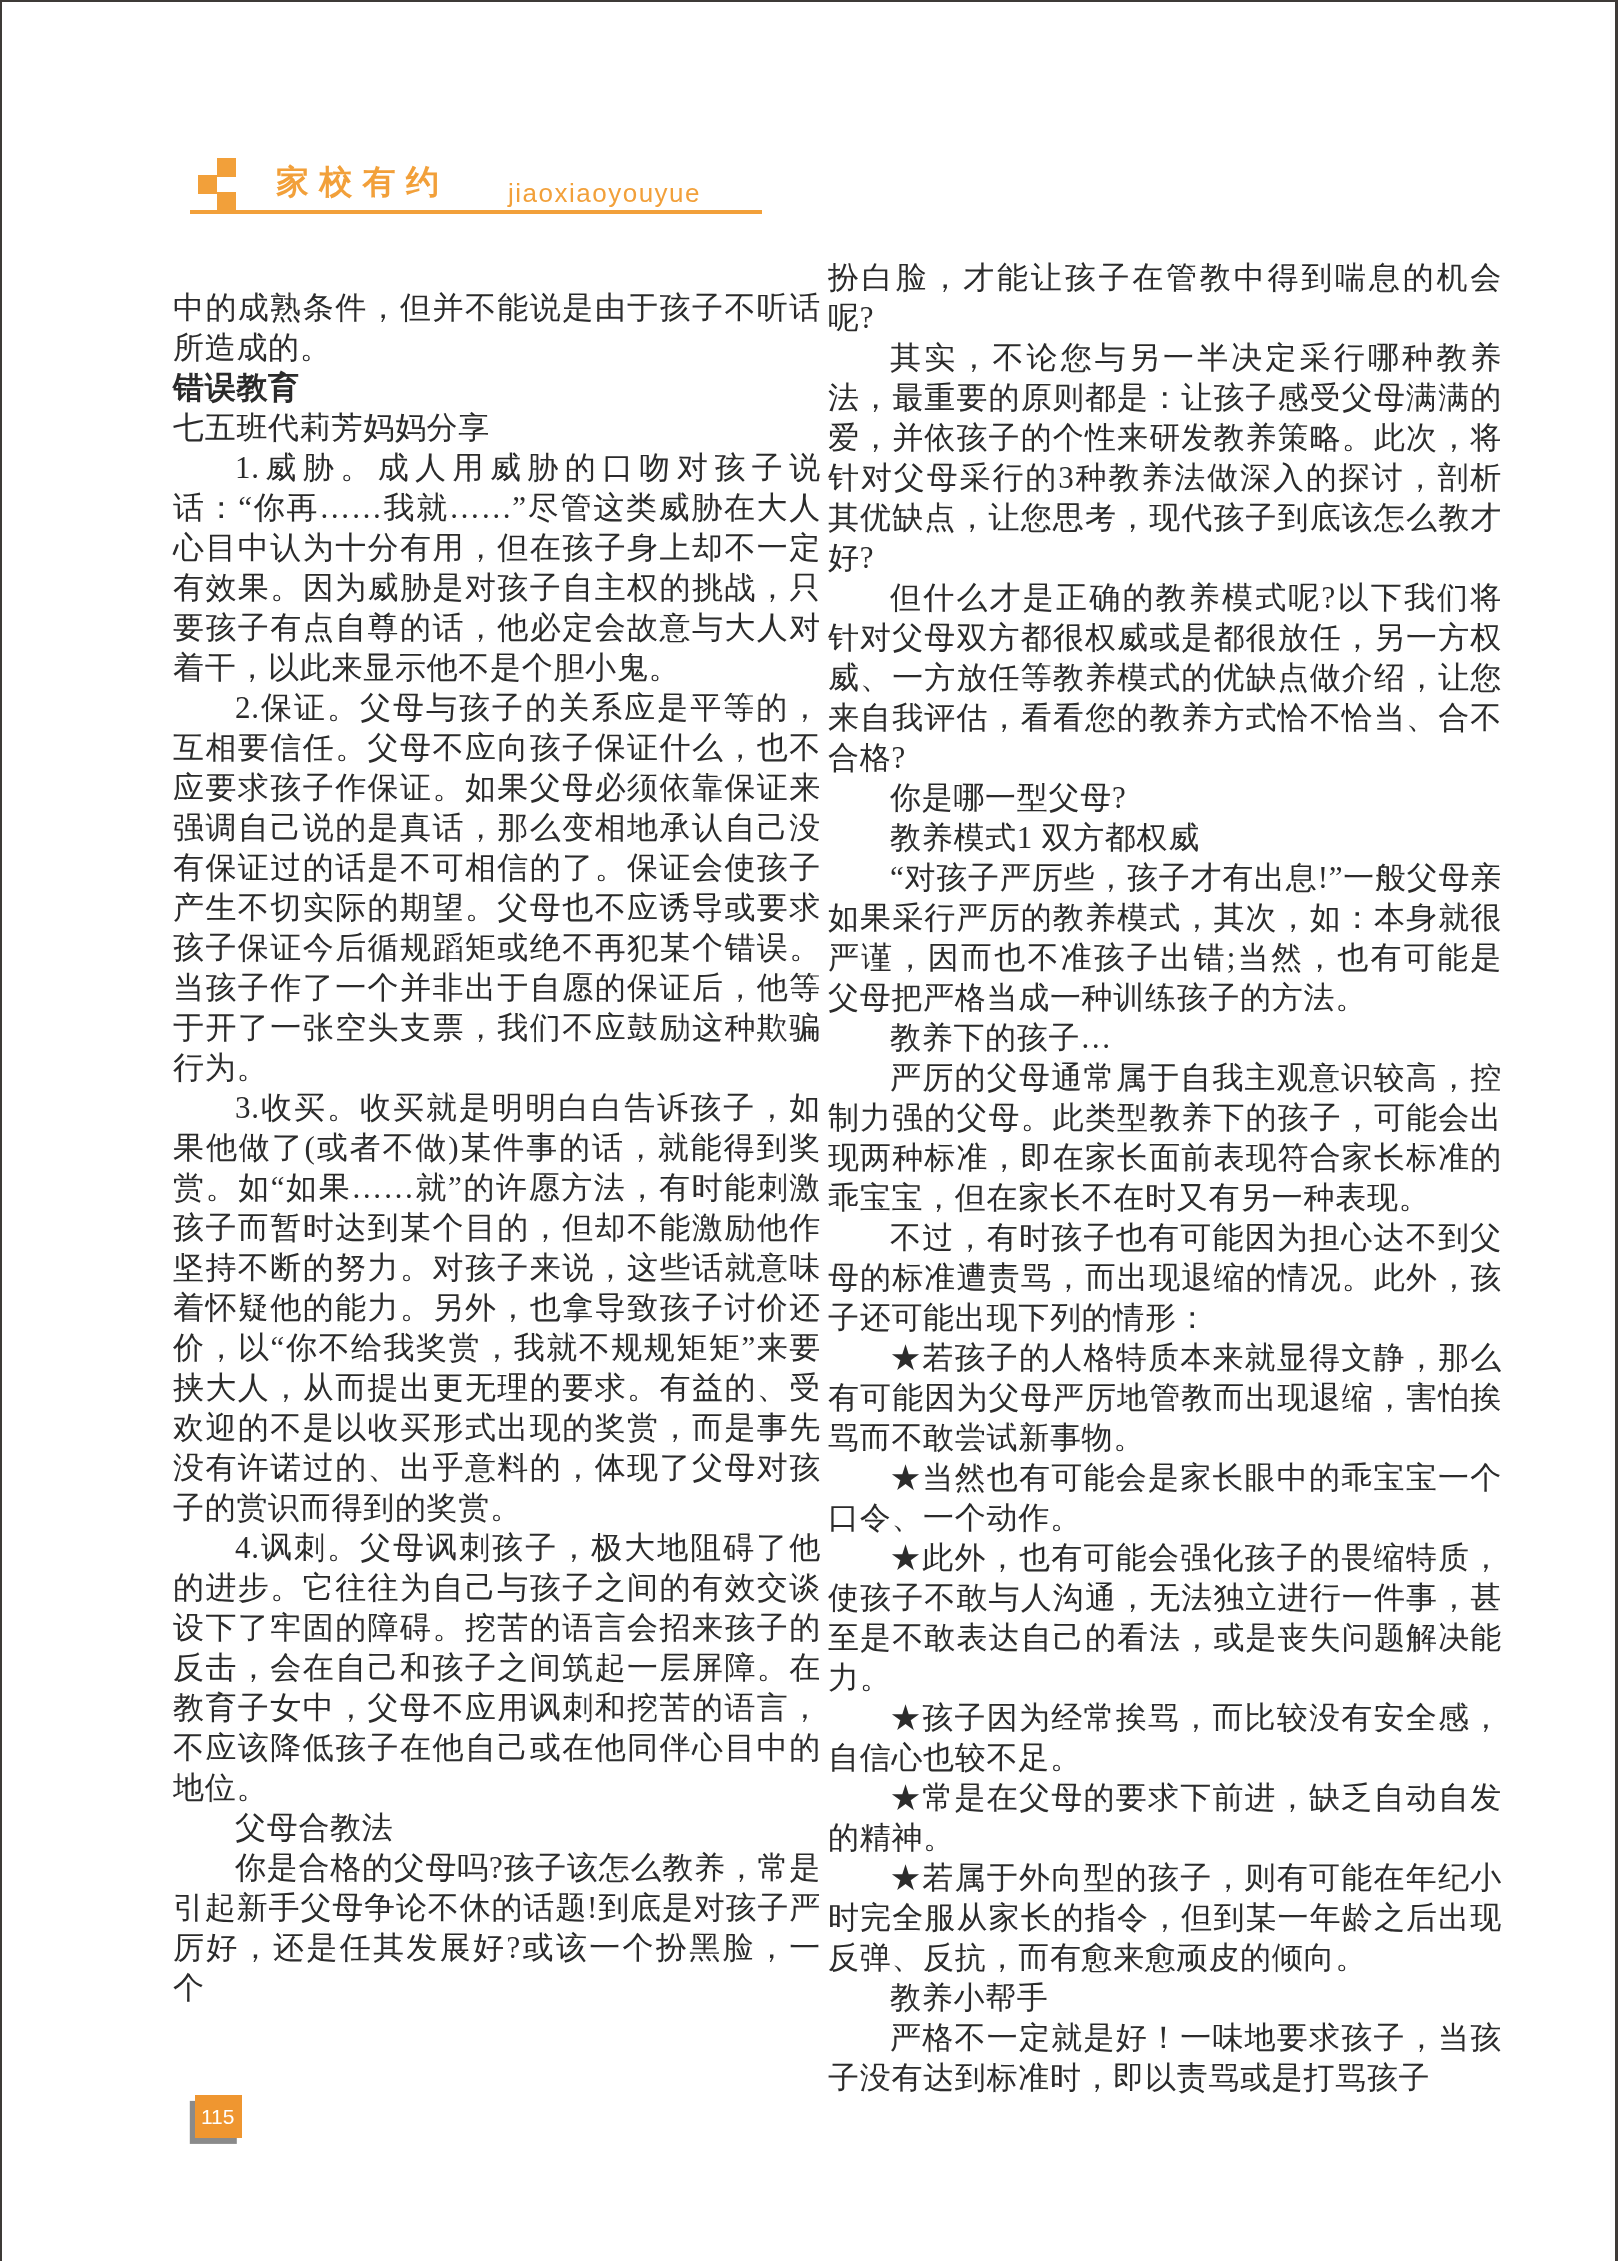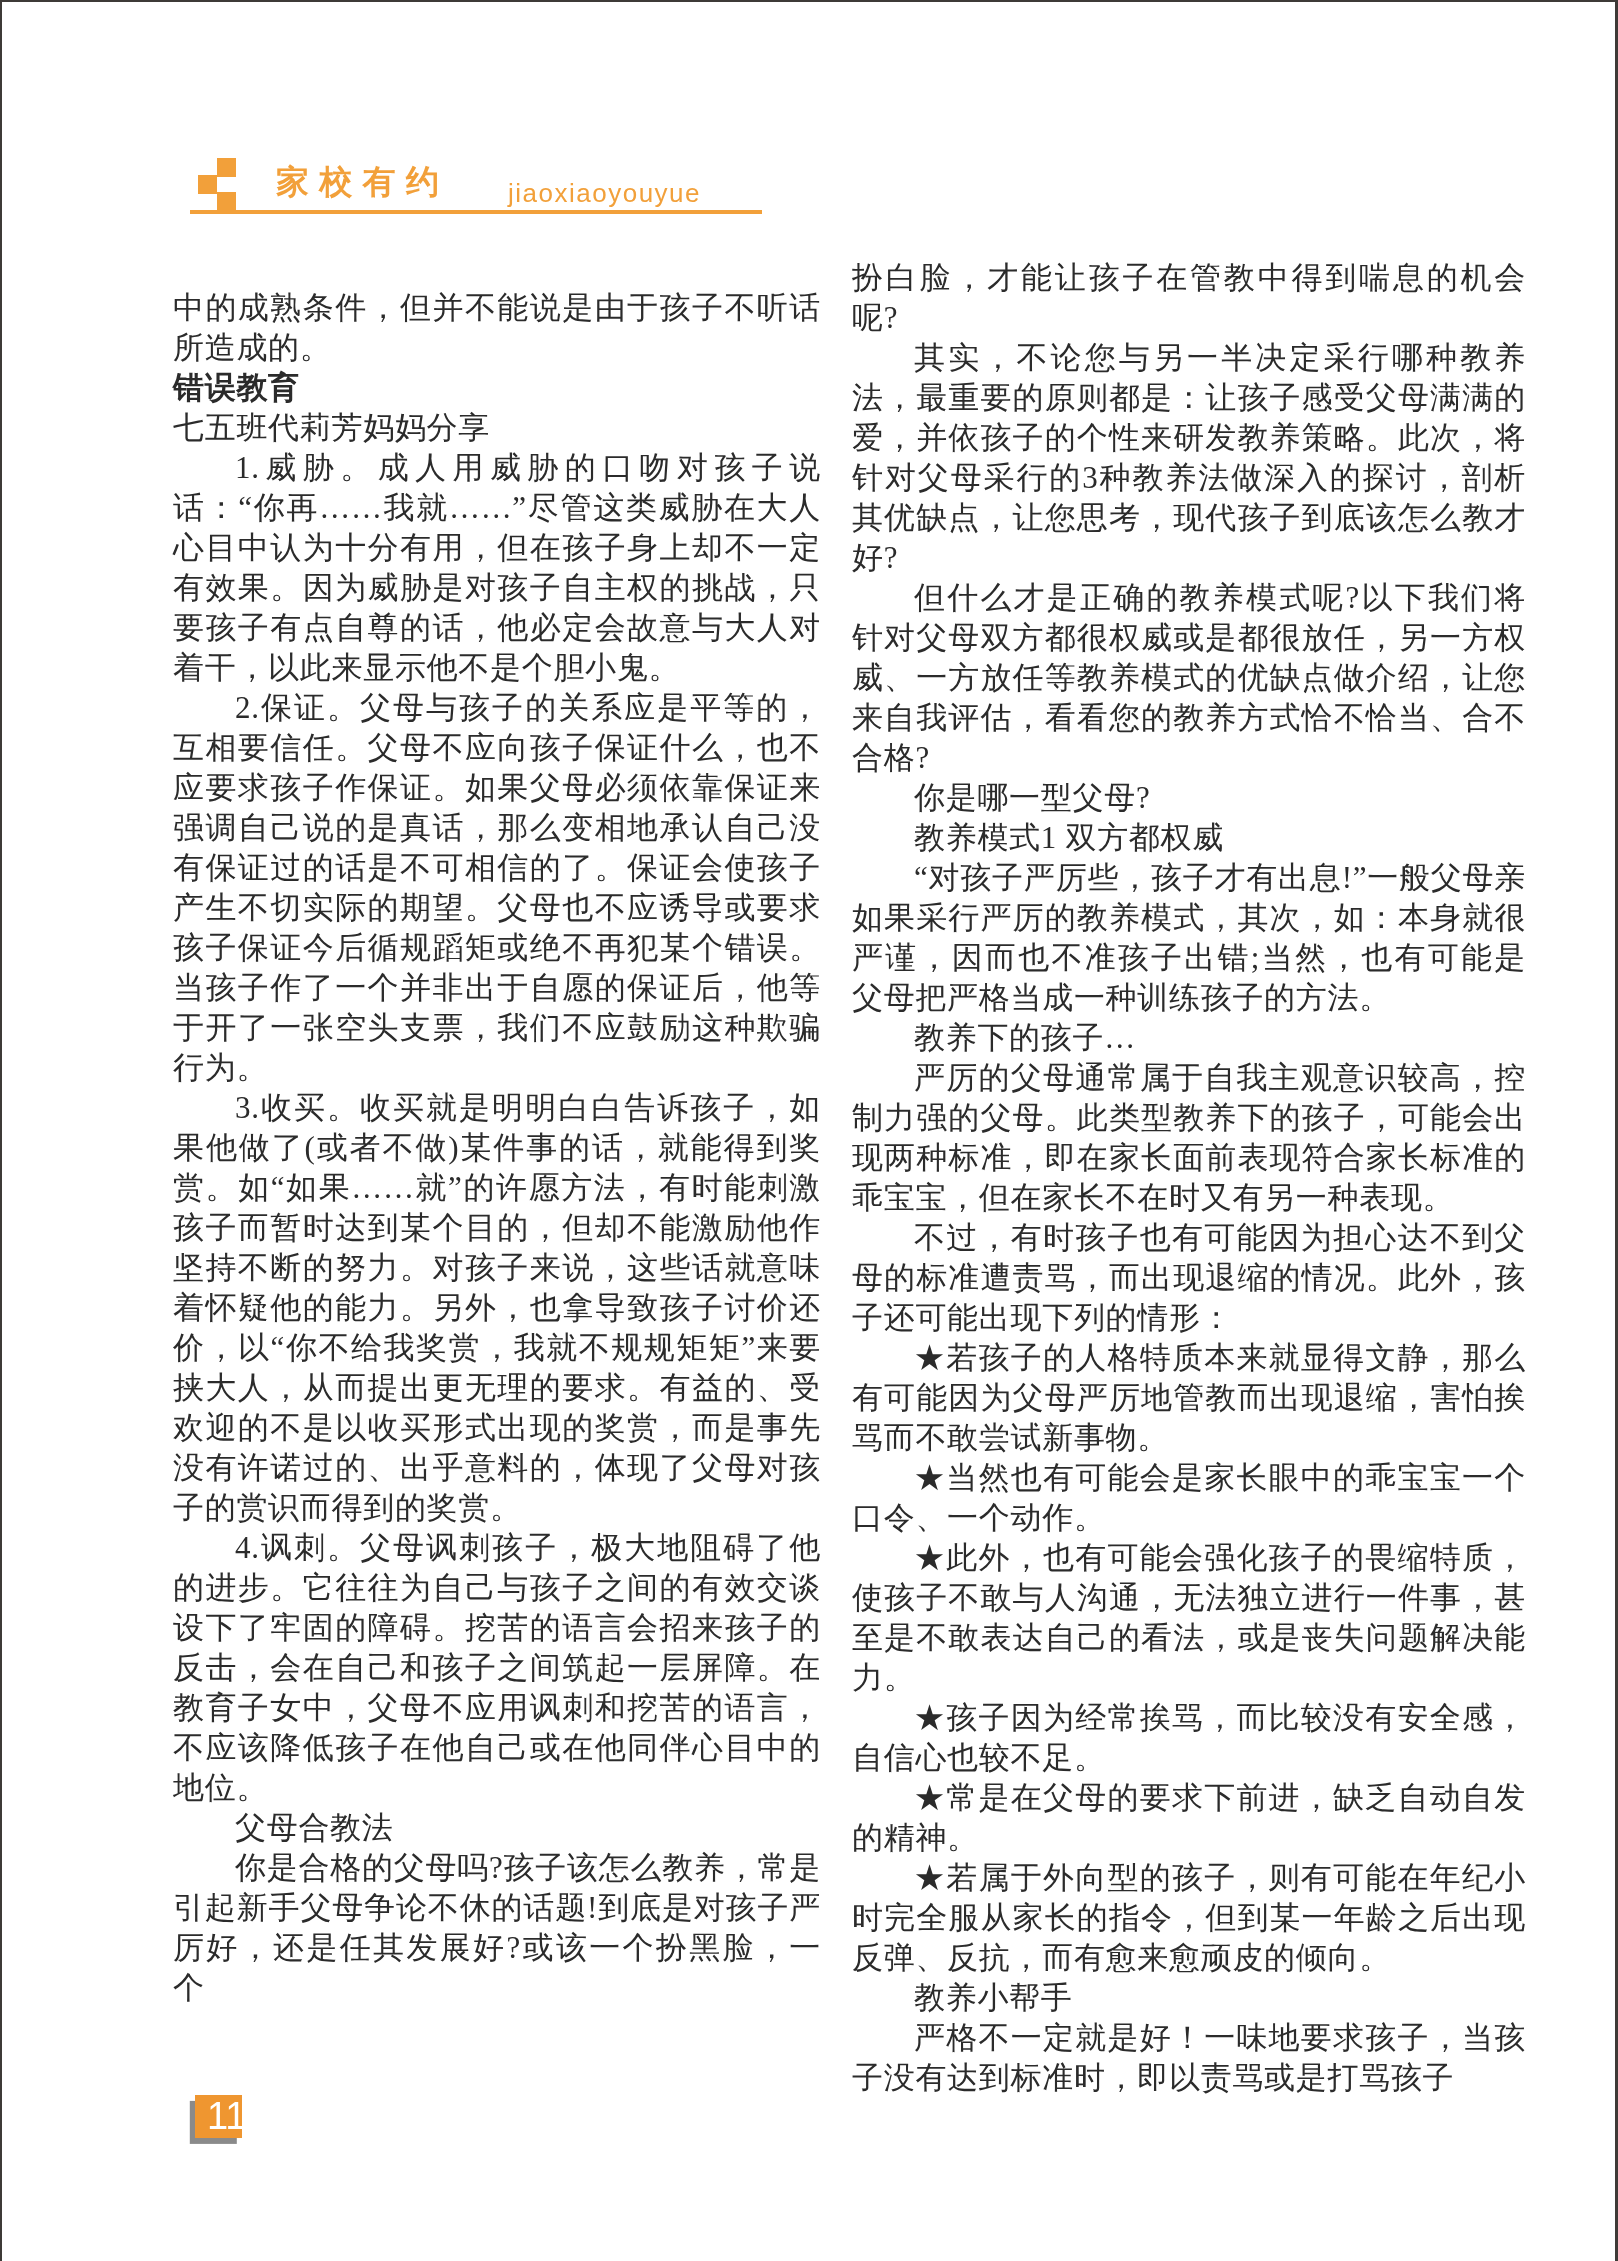--- a/index.html
+++ b/index.html
@@ -31,21 +31,21 @@
     font-family:"Liberation Sans","DejaVu Sans",sans-serif;
     font-size:26px;line-height:35px;letter-spacing:1.5px;color:var(--accent);
   }
   .header-underline{
     position:absolute;left:188px;top:208px;width:572px;height:3.7px;
     background:var(--accent);
   }
   
   .col{position:absolute;top:256px;color:#2b2b2b;}
   .col-left{left:171px;width:648px;margin-top:30px;}
-  .col-right{left:850px;width:674px;}
+  .col-right{left:826px;width:674px;}
   .col p{
     margin:0;
     font-size:31px;line-height:40px;
     letter-spacing:0.7px;
     text-align:justify;
     text-justify:inter-ideograph;
   }
   .col p.indent{text-indent:2em;}
   .article-title{
     margin-top:87px;
@@ -58,22 +58,22 @@
     text-align:center;letter-spacing:2.2px;
   }
   
   .page-number{
     position:absolute;left:193px;top:2093px;
     width:47px;height:43px;
     background:var(--accent-deep);
     box-shadow:-5.2px 5.9px 0 #8a8a8a;
     color:#ffffff;
     font-family:"Liberation Sans","DejaVu Sans",sans-serif;
-    font-size:38px;line-height:43px;
-    padding-left:12px;box-sizing:border-box;
+    font-size:21px;line-height:43px;
+    padding-left:6px;box-sizing:border-box;
   }
 </style>
 </head>
 <body>
 
 <div class="page" style="--accent:#F2A03A;--accent-deep:#EF9630;">
 
   <div class="brand-logo">
     <div class="sq sq1"></div>
     <div class="sq sq2"></div>

